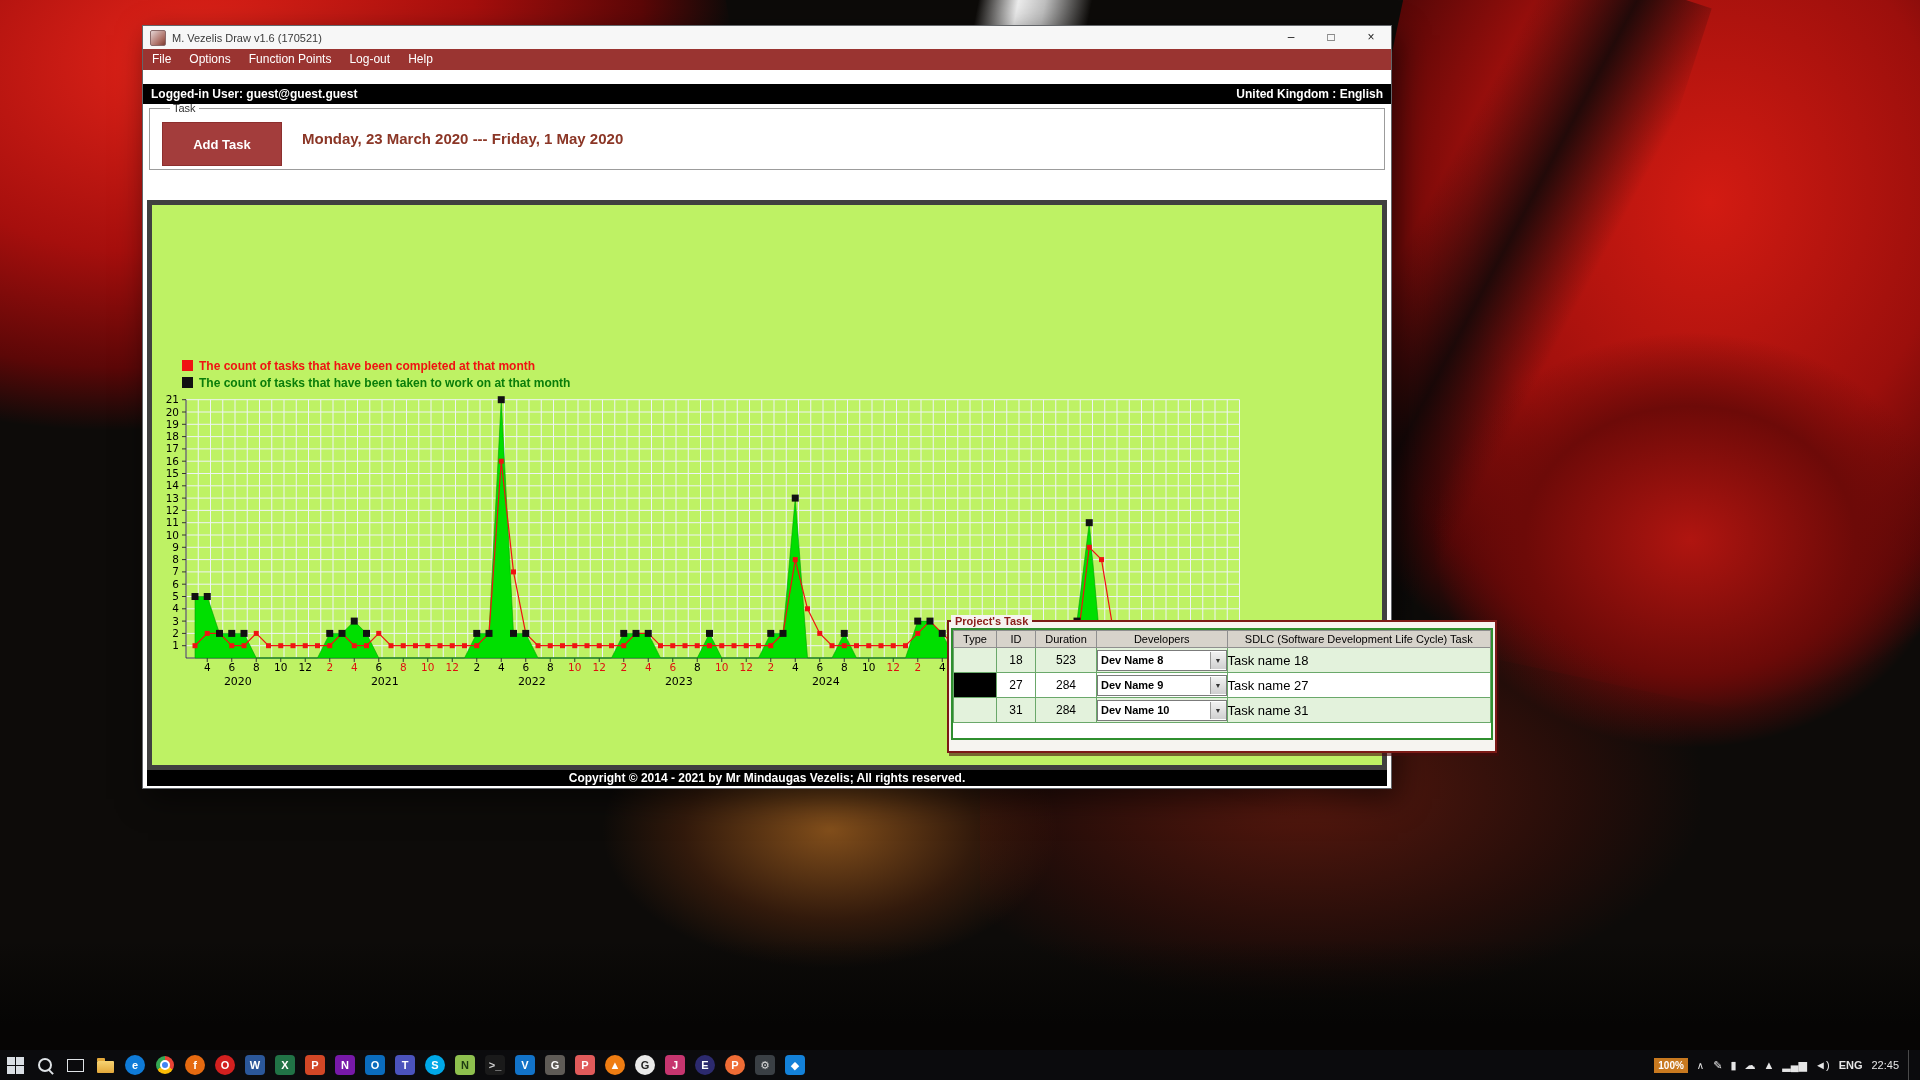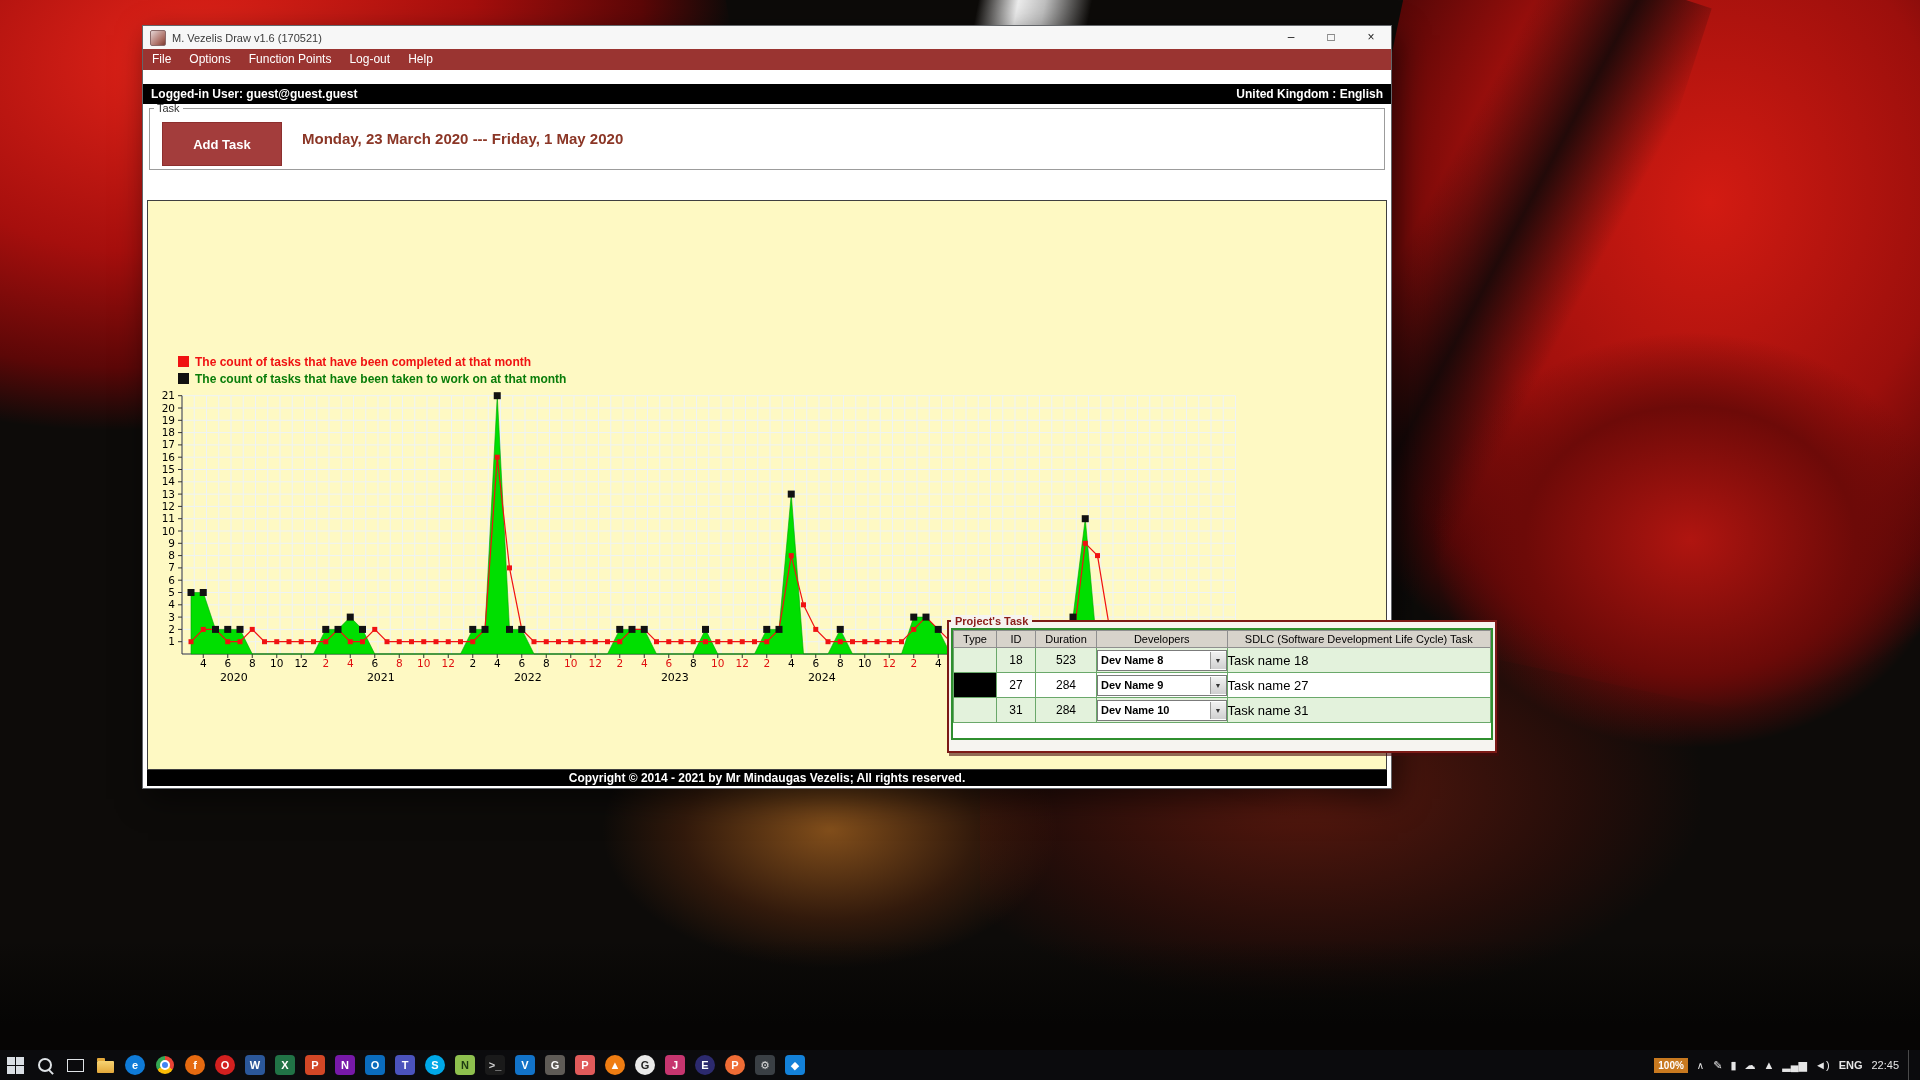--- a/index.html
+++ b/index.html
@@ -30,30 +30,30 @@
     background:linear-gradient(135deg,#e4d4d4,#a96a60 70%,#7c3a32);}
   .win-title{font-size:11px;color:#3a3a3a;}
   .win-controls{margin-left:auto;display:flex;height:100%;}
   .wc{width:40px;text-align:center;line-height:23px;font-size:12px;color:#222;}
   .menubar{position:absolute;left:0;top:23px;right:0;height:21px;background:#9a3431;display:flex;align-items:center;}
   .menu-item{color:#fff;font-size:12px;padding:0 9px;line-height:21px;}
   .userbar{position:absolute;left:0;top:50px;right:0;height:20px;background:#000;color:#fff;
     display:flex;justify-content:space-between;align-items:center;padding:0 8px;font-size:12px;font-weight:bold;box-sizing:border-box;margin-top:8px;}
   fieldset{margin:0;padding:0;}
   .task-group{position:absolute;left:6px;right:6px;top:76px;height:66px;border:1px solid #9c9c9c;background:#fff;}
-  .task-group legend{font-size:11px;color:#333;padding:0 3px;margin-left:4px;}
+  .task-group legend{font-size:11px;color:#333;padding:0 3px;margin-left:20px;}
   .add-task{position:absolute;left:12px;top:8px;width:120px;height:44px;background:#a33d3c;color:#fff;
     border:1px solid #8c2f2e;font-size:13px;font-weight:bold;font-family:"Liberation Sans",sans-serif;}
   .date-range{position:absolute;left:152px;top:16px;font-size:15px;font-weight:bold;color:#8b3626;}
   .tabs{position:absolute;left:6px;top:154px;height:20px;display:flex;}
   .tab{font-size:11px;color:#1a1a1a;background:#f2efe8;border:1px solid #8a8a8a;border-radius:2px 2px 0 0;
     padding:3px 9px 2px;margin-right:2px;white-space:nowrap;}
   .tab.active{background:#dce7f0;color:#15365c;border-color:#6f8ca3;}
-  .tabpanel{position:absolute;left:4px;right:4px;top:174px;bottom:18px;background:#fef9c3;
-    border:1px solid #404040;box-sizing:border-box;overflow:hidden;}
+  .tabpanel{position:absolute;left:4px;right:4px;top:174px;bottom:18px;background:#bef264;
+    border:5px solid #404040;box-sizing:border-box;overflow:hidden;}
   .legend-box{position:absolute;left:30px;top:152px;z-index:2;}
   .lrow{height:17px;display:flex;align-items:center;}
   .lsq{width:11px;height:11px;display:inline-block;margin-right:6px;}
   .ltx{font-size:12px;font-weight:bold;}
   .ltx.red{color:#f01212;}
   .ltx.green{color:#0a7d0a;}
   #chart-svg{position:absolute;left:0;top:0;display:block;}
   .copyright{position:absolute;left:4px;right:4px;bottom:2px;height:16px;background:#000;color:#fff;
     font-size:12px;font-weight:bold;text-align:center;line-height:16px;}
   

